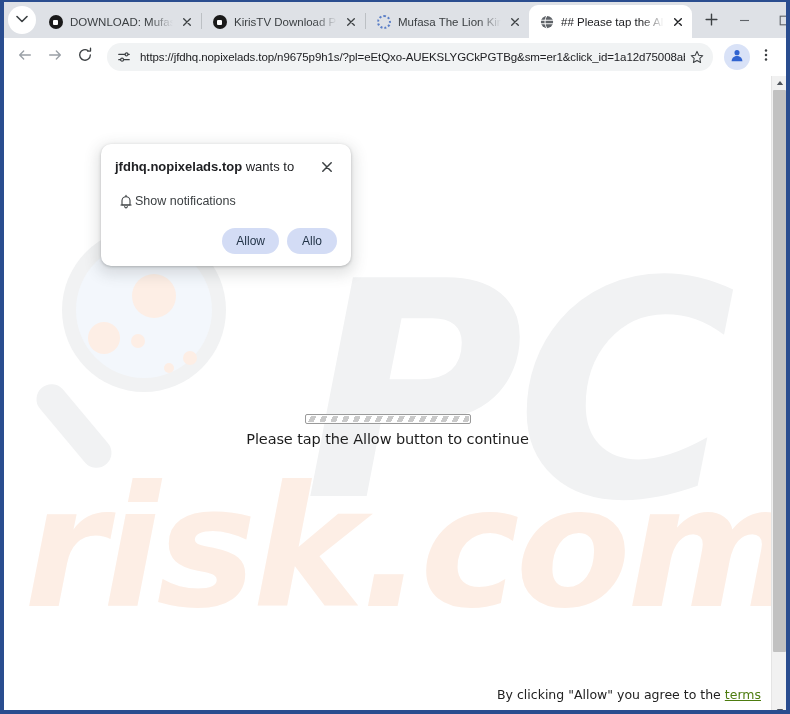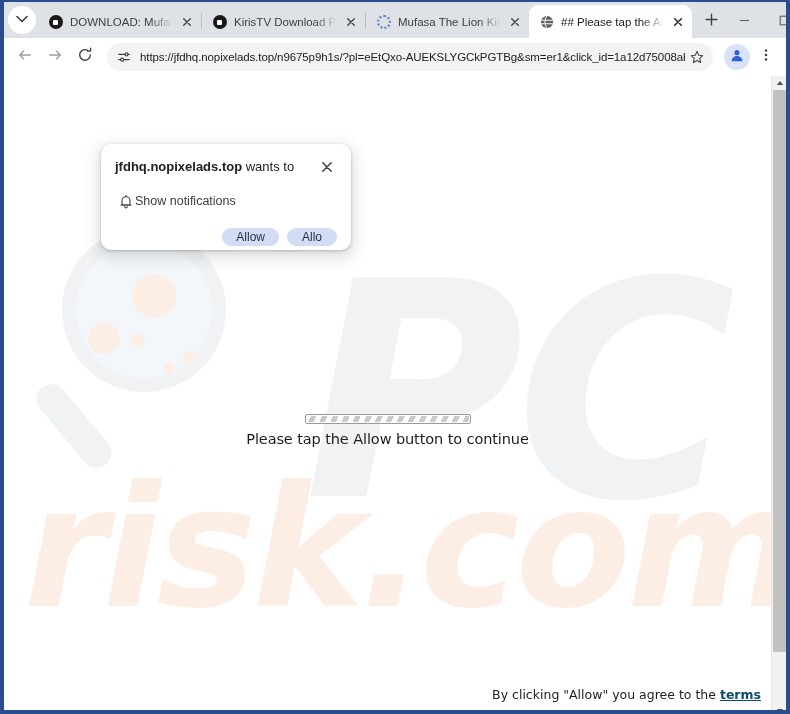--- a/index.html
+++ b/index.html
@@ -298,37 +298,36 @@
   }
   #footer-note {
     position: absolute;
     right: 25px;
     bottom: 16px;
     font-size: 12.5px;
     color: #222222;
     font-family: "DejaVu Sans", sans-serif;
   }
   #footer-note a {
-    color: #0c4a6e;
+    color: #4d7c0f;
     text-decoration: underline;
     cursor: pointer;
-    font-weight: bold;
   }
 
   
   #perm-dialog {
     position: absolute;
     left: 97px;
     top: 68px;
     width: 250px;
     background: #ffffff;
     border-radius: 10px;
     box-shadow: 0 1px 3px rgba(60,64,67,.30), 0 5px 14px 4px rgba(60,64,67,.15);
     z-index: 100;
-    padding: 14px 14px 4px 14px;
+    padding: 14px 14px 12px 14px;
   }
   #perm-head {
     display: flex;
     align-items: flex-start;
   }
   #perm-title {
     flex: 1 1 auto;
     font-size: 13px;
     color: #202124;
     line-height: 1.35;
@@ -366,21 +365,21 @@
   }
 
   #perm-actions {
     display: flex;
     justify-content: flex-end;
     margin-top: 18px;
     gap: 8px;
   }
   .perm-btn {
     min-width: 50px;
-    height: 18px;
+    height: 26px;
     border: none;
     border-radius: 13px;
     background: #d3dcf5;
     color: #1f3044;
     font-size: 12px;
     font-family: "Liberation Sans", sans-serif;
     padding: 0 14px;
     cursor: pointer;
   }
 </style>

